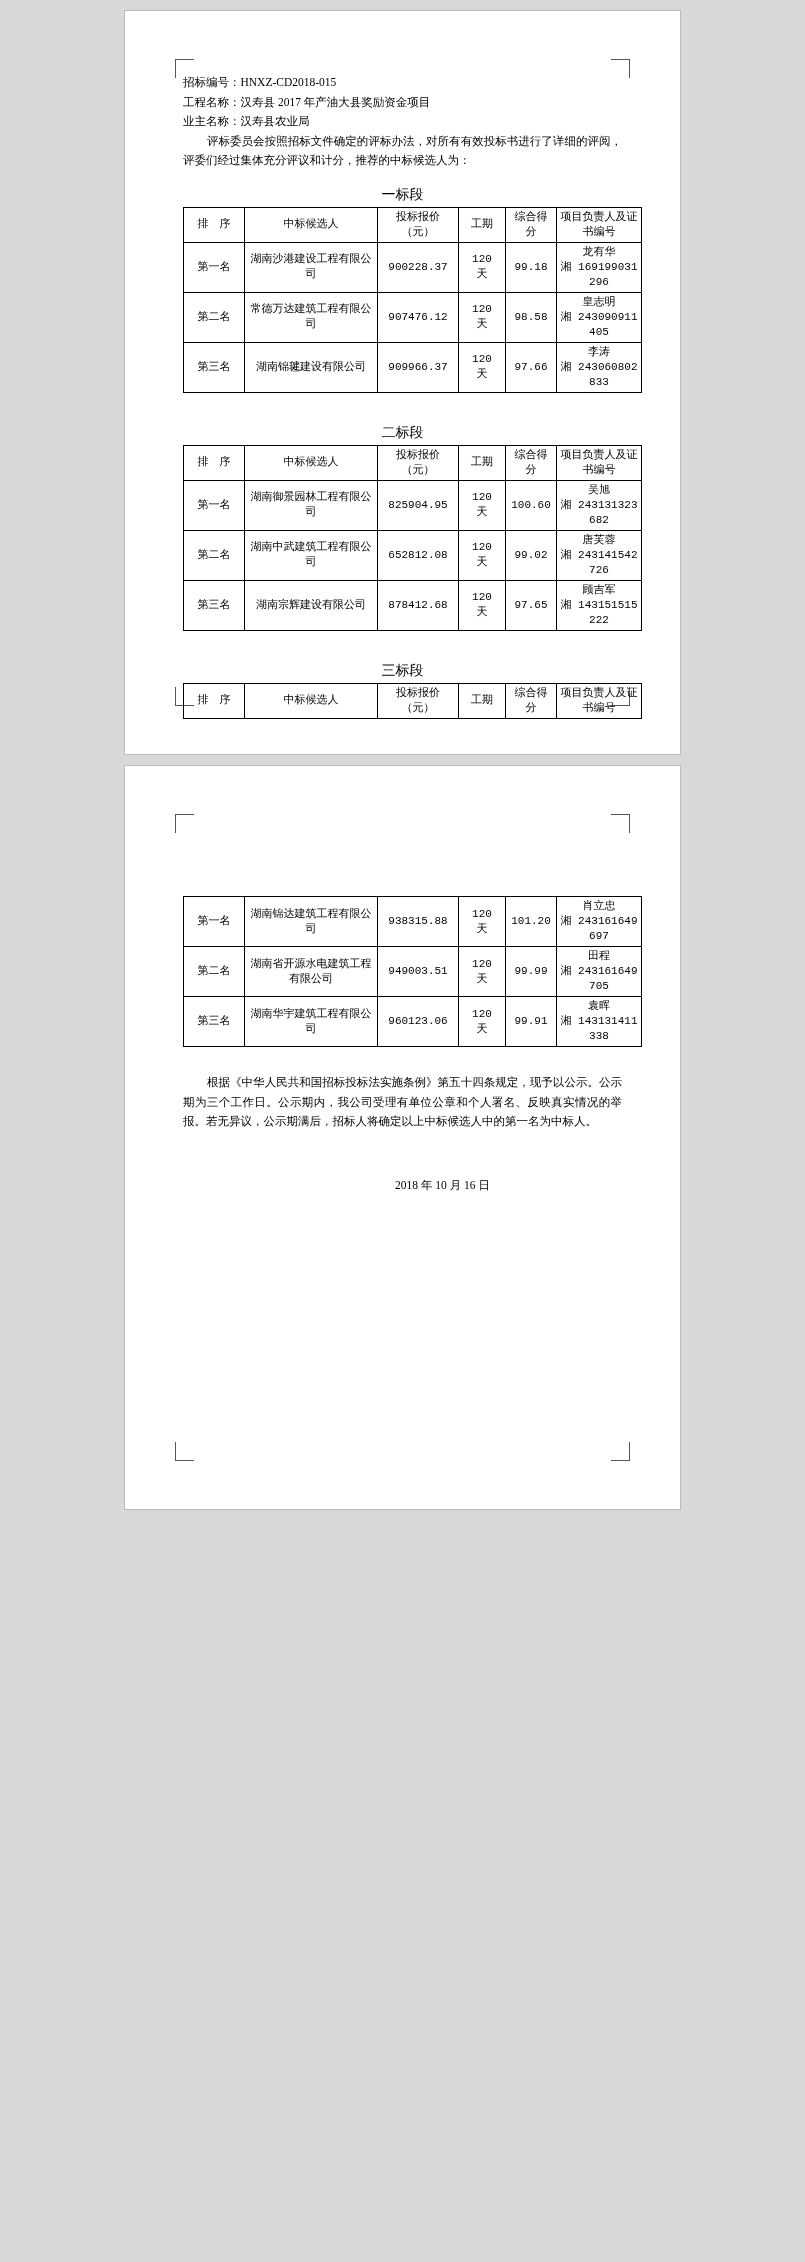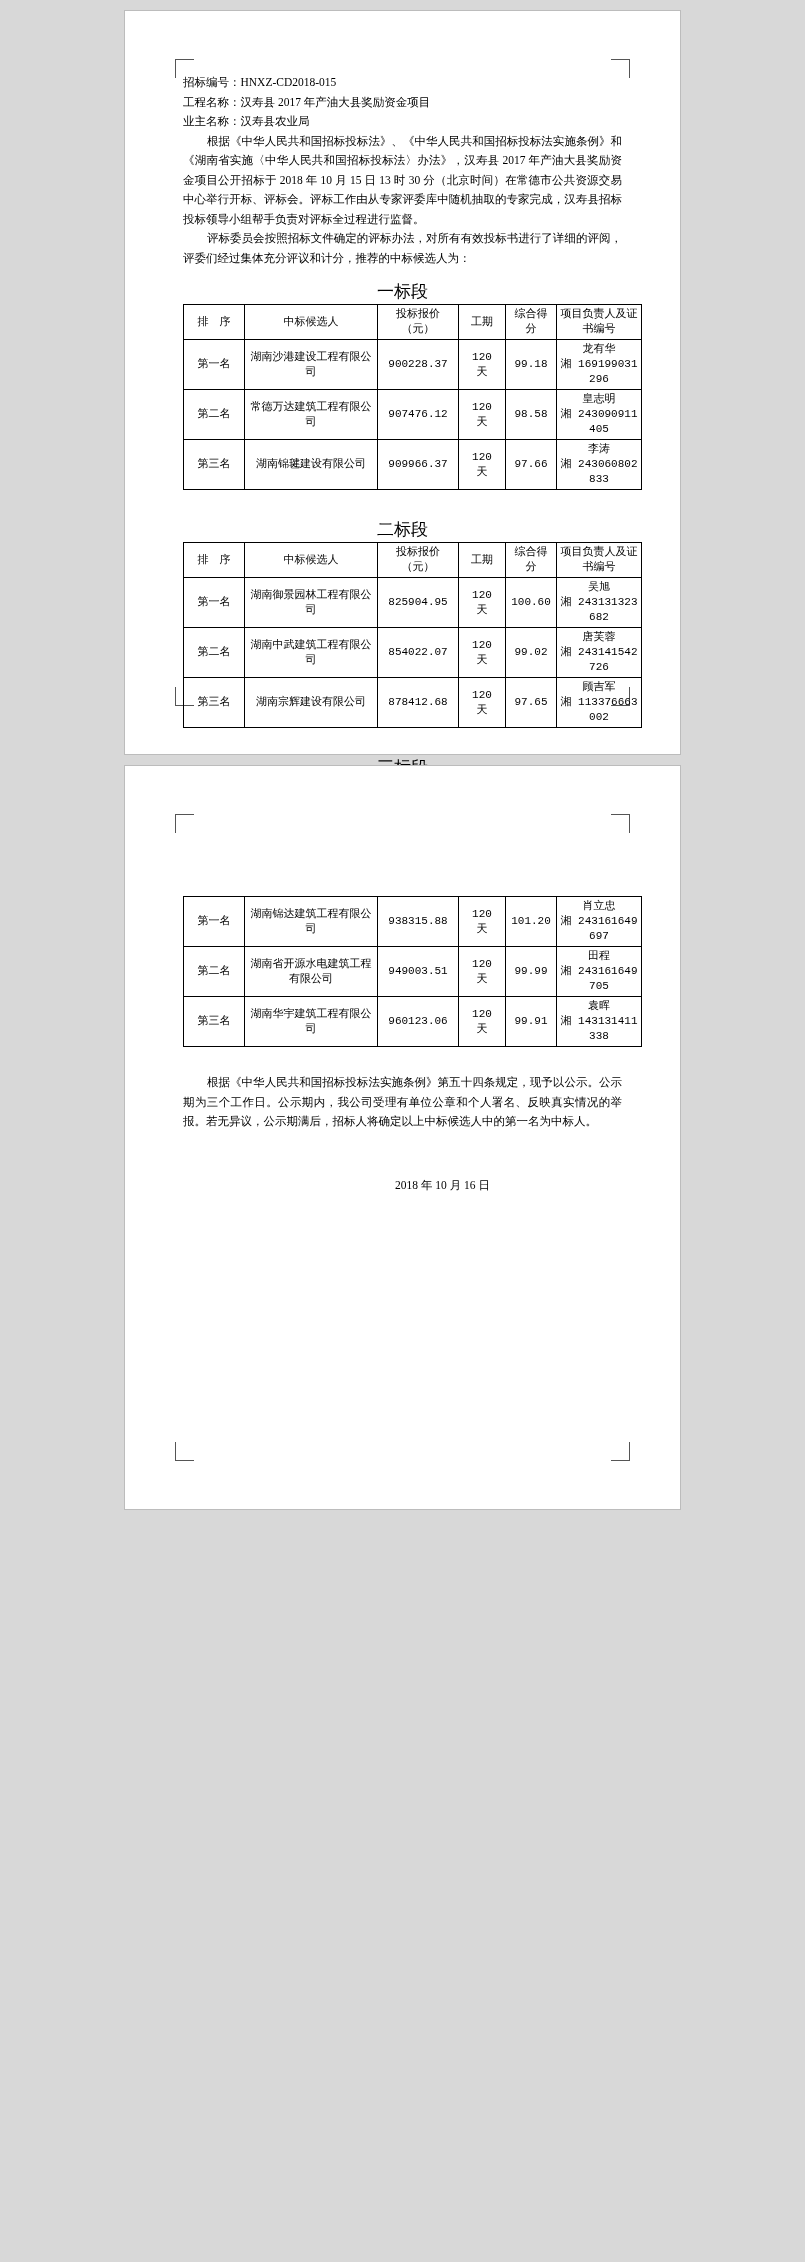--- a/index.html
+++ b/index.html
@@ -59,21 +59,21 @@
     text-align: justify;
     line-height: 19.5px;
     font-size: 11.5px;
   }
   .gap14 { height: 14px; }
   .gap26 { height: 26px; }
   .gap30 { height: 30px; }
 
   .section-title {
     text-align: center;
-    font-size: 17px;
+    font-size: 14px;
     margin: 0 0 3px 0;
   }
 
   table.bid {
     border-collapse: collapse;
     width: 430px;
     margin: 0 auto;
     table-layout: fixed;
     font-family: Liberation Mono, monospace;
   }
@@ -114,21 +114,20 @@
     <div class="mark tr"></div>
     <div class="mark bl"></div>
     <div class="mark br"></div>
 
     <div class="content">
 
       <div class="meta-line">招标编号：HNXZ-CD2018-015</div>
       <div class="meta-line">工程名称：汉寿县 2017 年产油大县奖励资金项目</div>
       <div class="meta-line">业主名称：汉寿县农业局</div>
 
-      <p class="body">根据《中华人民共和国招标投标法》、《中华人民共和国招标投标法实施条例》和《湖南省实施〈中华人民共和国招标投标法〉办法》，汉寿县 2017 年产油大县奖励资金项目公开招标于 2018 年 10 月 15 日 13 时 30 分（北京时间）在常德市公共资源交易中心举行开标、评标会。评标工作由从专家评委库中随机抽取的专家完成，汉寿县招标投标领导小组帮手负责对评标全过程进行监督。</p>
       <p class="body">评标委员会按照招标文件确定的评标办法，对所有有效投标书进行了详细的评阅，评委们经过集体充分评议和计分，推荐的中标候选人为：</p>
 
       <div class="gap14"></div>
 
       <div class="section-title">一标段</div>
       <table class="bid">
         <thead>
           <tr>
             <th class="col-rank">排　序</th>
             <th class="col-name">中标候选人</th>
@@ -227,21 +226,21 @@
             </td>
             <td>100.60</td>
             <td>
               <div>吴旭</div>
               <div>湘 243131323682</div>
             </td>
           </tr>
           <tr>
             <td class="rank-cell">第二名</td>
             <td>湖南中武建筑工程有限公司</td>
-            <td>854022.07</td>
+            <td>652812.08</td>
             <td>
               <div>120</div>
               <div>天</div>
             </td>
             <td>99.02</td>
             <td>
               <div>唐芙蓉</div>
               <div>湘 243141542726</div>
             </td>
           </tr>
@@ -249,21 +248,21 @@
             <td class="rank-cell">第三名</td>
             <td>湖南宗辉建设有限公司</td>
             <td>878412.68</td>
             <td>
               <div>120</div>
               <div>天</div>
             </td>
             <td>97.65</td>
             <td>
               <div>顾吉军</div>
-              <div>湘 113376663002</div>
+              <div>湘 143151515222</div>
             </td>
           </tr>
         </tbody>
       </table>
 
       <div class="gap30"></div>
 
       <div class="section-title">三标段</div>
       <table class="bid">
         <thead>

